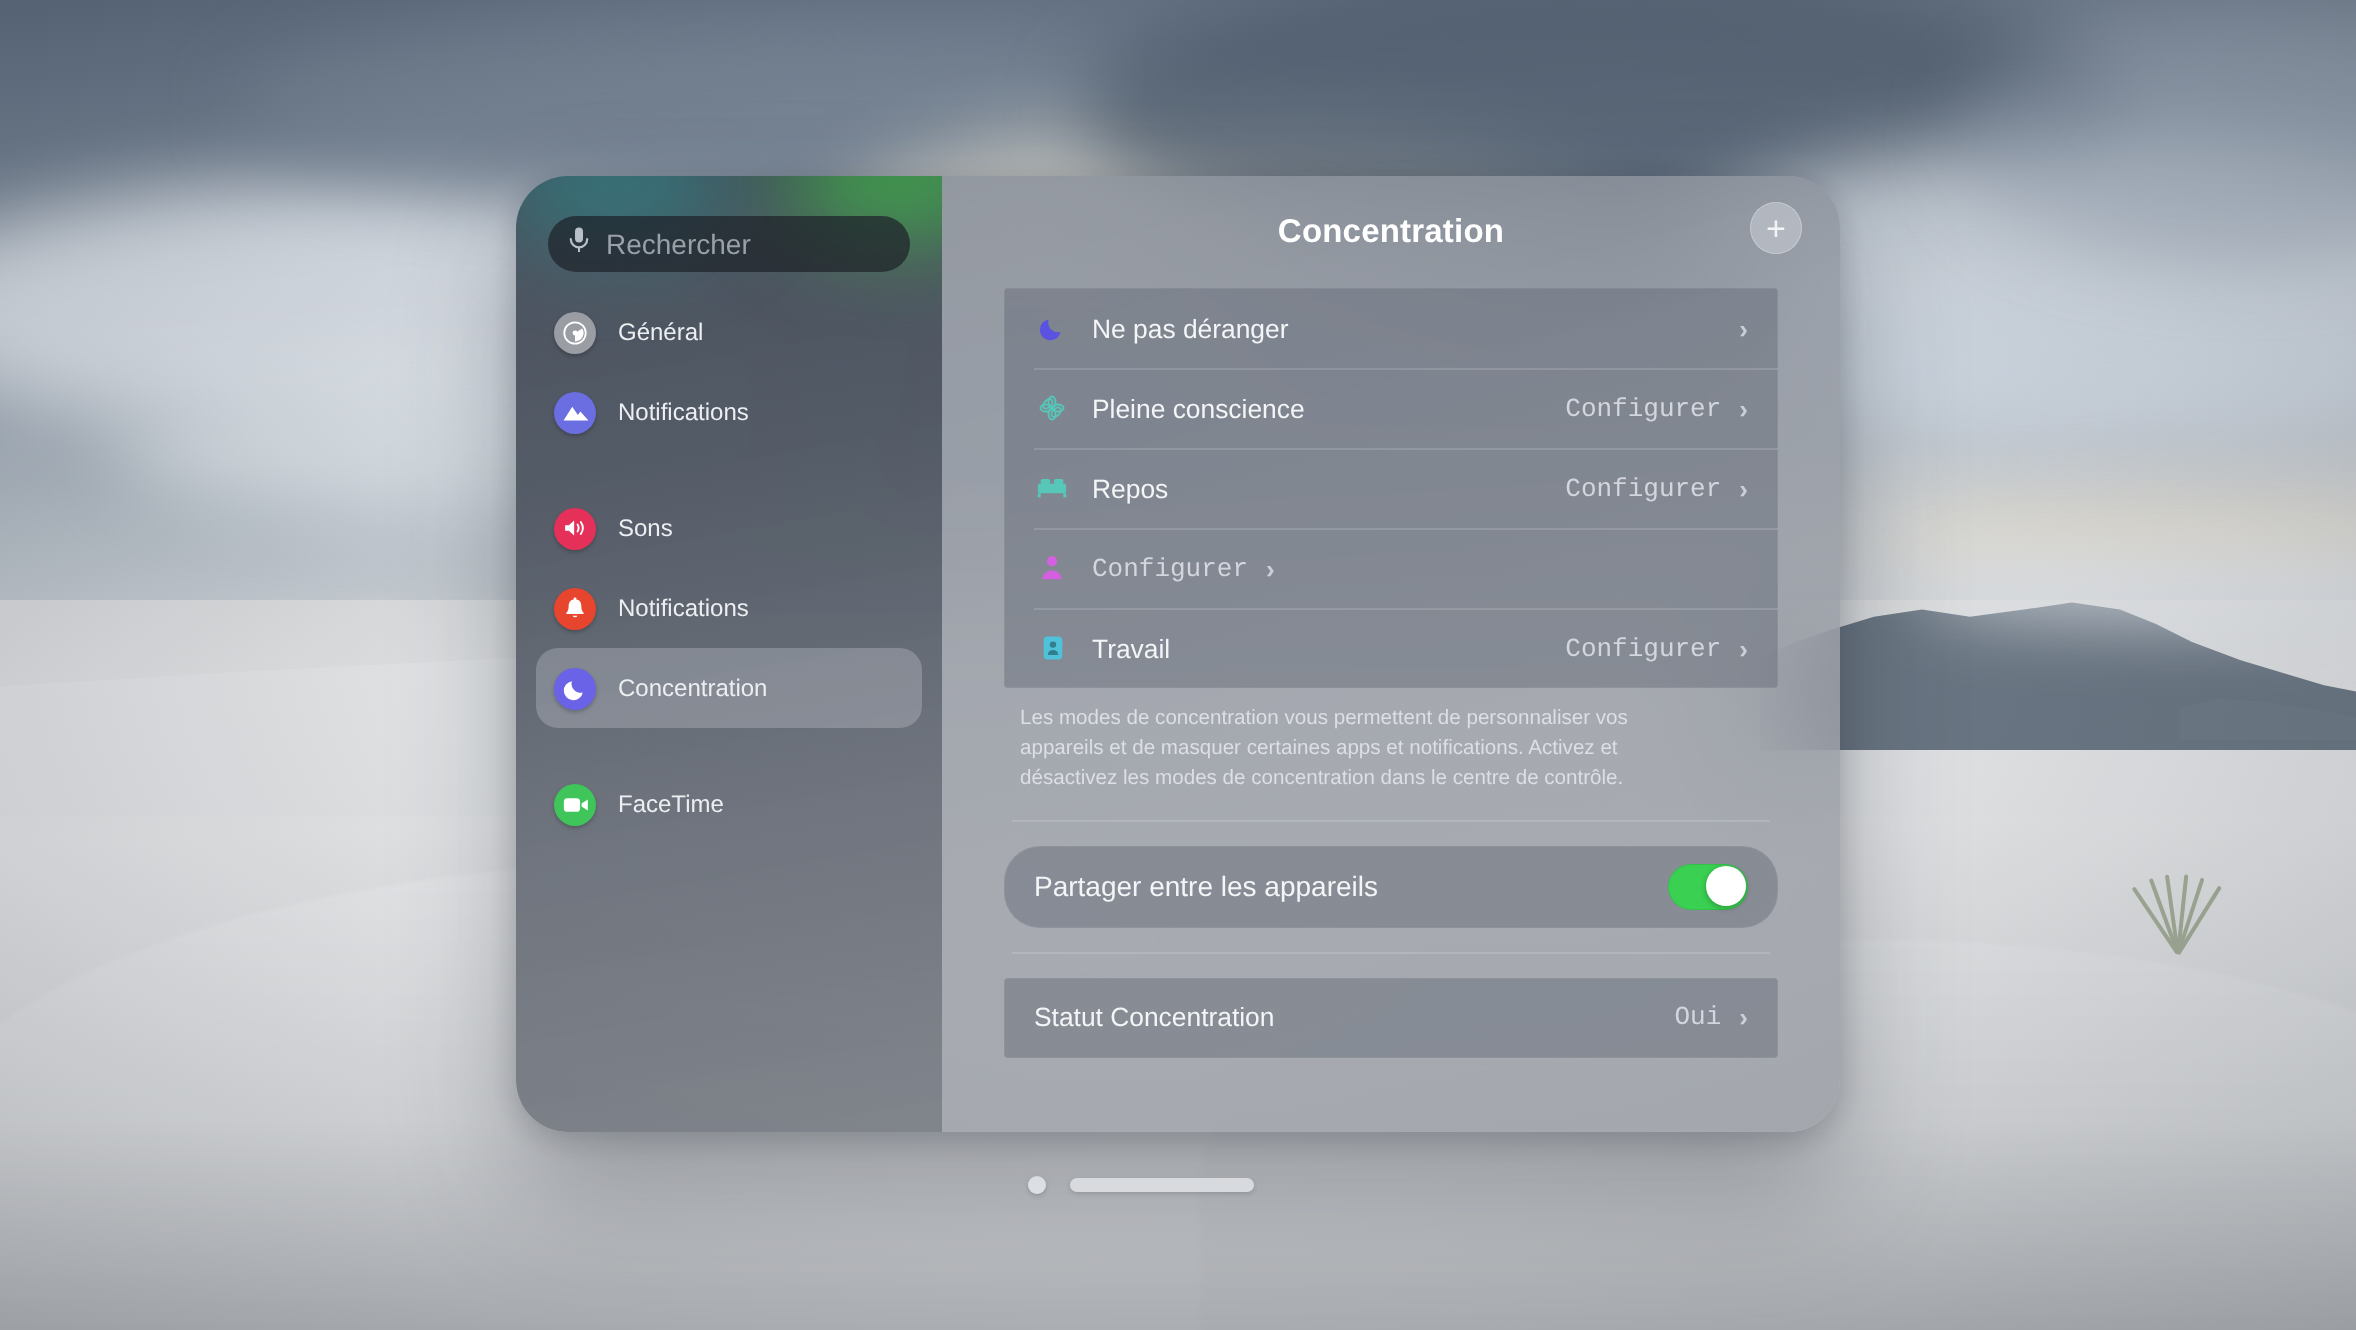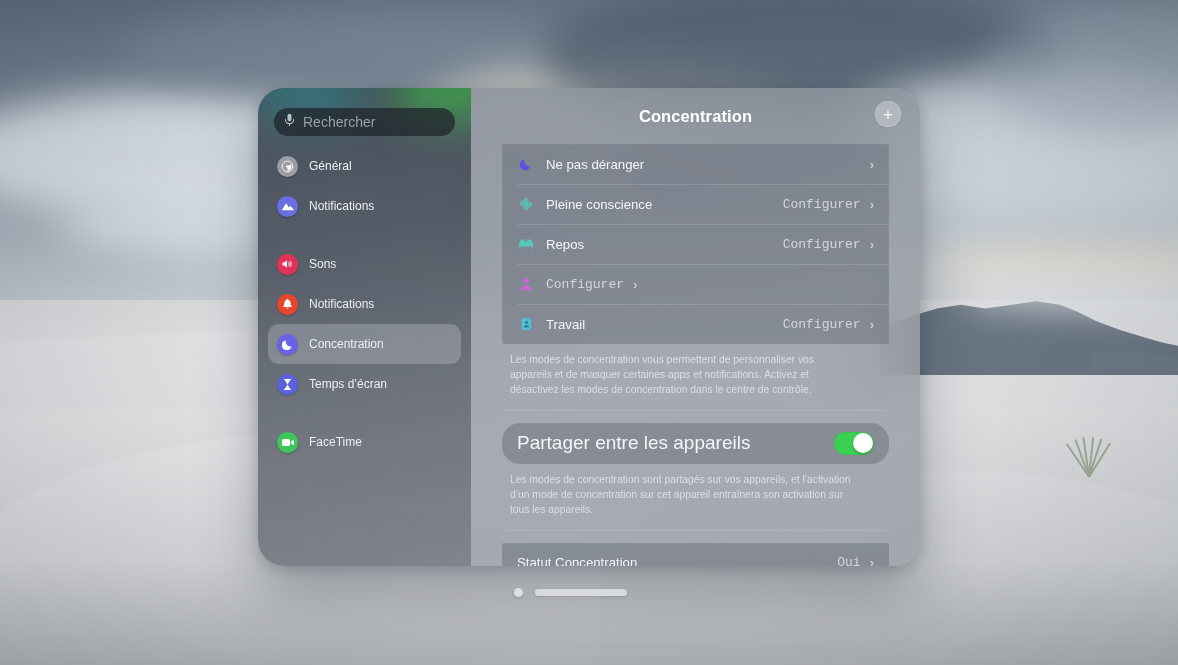--- a/index.html
+++ b/index.html
@@ -182,21 +182,21 @@
   .footnote {
     color:#dcdfe4; font-size:10.3px; line-height:1.45;
     margin:9px 4px 0 8px; max-width:342px;
   }
 
   .toggle-row {
     height:41px; padding:0 15px;
     display:flex; align-items:center;
     background:rgba(106,112,122,.52);
     border-radius:18px;
-    color:#f4f5f7; font-size:19px;
+    color:#f4f5f7; font-size:14px;
     box-shadow:inset 0 0 0 .5px rgba(255,255,255,.06);
   }
   .toggle {
     margin-left:auto;
     width:40px; height:23px; border-radius:12px;
     background:#3ad052; position:relative;
     box-shadow:inset 0 0 0 .5px rgba(0,0,0,.08);
   }
   .toggle .knob {
     position:absolute; top:1.5px; right:1.5px;
@@ -317,29 +317,20 @@
           <span>Notifications</span>
         </div>
         <div class="sb-item active">
           <span class="sb-icon" style="background: rgb(106, 99, 232);">
             <svg width="13" height="13" viewBox="0 0 16 16">
               <path d="M12.8 10.2A5.6 5.6 0 0 1 6.1 3.2 5.9 5.9 0 1 0 12.8 10.2z" fill="#ffffff"></path>
             </svg>
           </span>
           <span>Concentration</span>
         </div>
-        <div class="sb-item">
-          <span class="sb-icon" style="background: rgb(90, 99, 220);">
-            <svg width="11" height="13" viewBox="0 0 14 16">
-              <path d="M3 1.6h8M3 14.4h8" stroke="#ffffff" stroke-width="1.4" stroke-linecap="round"></path>
-              <path d="M3.6 2.2h6.8L7 8l3.4 5.8H3.6L7 8z" fill="#ffffff"></path>
-            </svg>
-          </span>
-          <span>Temps d’écran</span>
-        </div>
         <div class="sb-gap"></div>
         <div class="sb-item">
           <span class="sb-icon" style="background: rgb(63, 197, 90);">
             <svg width="14" height="11" viewBox="0 0 18 12">
               <rect x="1.2" y="1.6" width="10.4" height="8.8" rx="2.2" fill="#ffffff"></rect>
               <path d="M12.6 5 16.6 2.5v7L12.6 7z" fill="#ffffff"></path>
             </svg>
           </span>
           <span>FaceTime</span>
         </div>
@@ -427,21 +418,20 @@
 
     <div style="height:12px"></div>
 
     <div class="toggle-row">
       <span>Partager entre les appareils</span>
       <span class="toggle" id="share-toggle" style="background: rgb(58, 208, 82);">
         <span class="knob"></span>
       </span>
     </div>
 
-    <div class="footnote">Les modes de concentration sont partagés sur vos appareils, et l’activation d’un mode de concentration sur cet appareil entraînera son activation sur tous les appareils.</div>
 
     <div class="divider-line"></div>
 
     <div style="height:12px"></div>
 
     <div class="card">
       <div class="row">
         <span class="label">Statut Concentration</span>
         <span class="value">Oui</span>
         <span class="chev">›</span>

